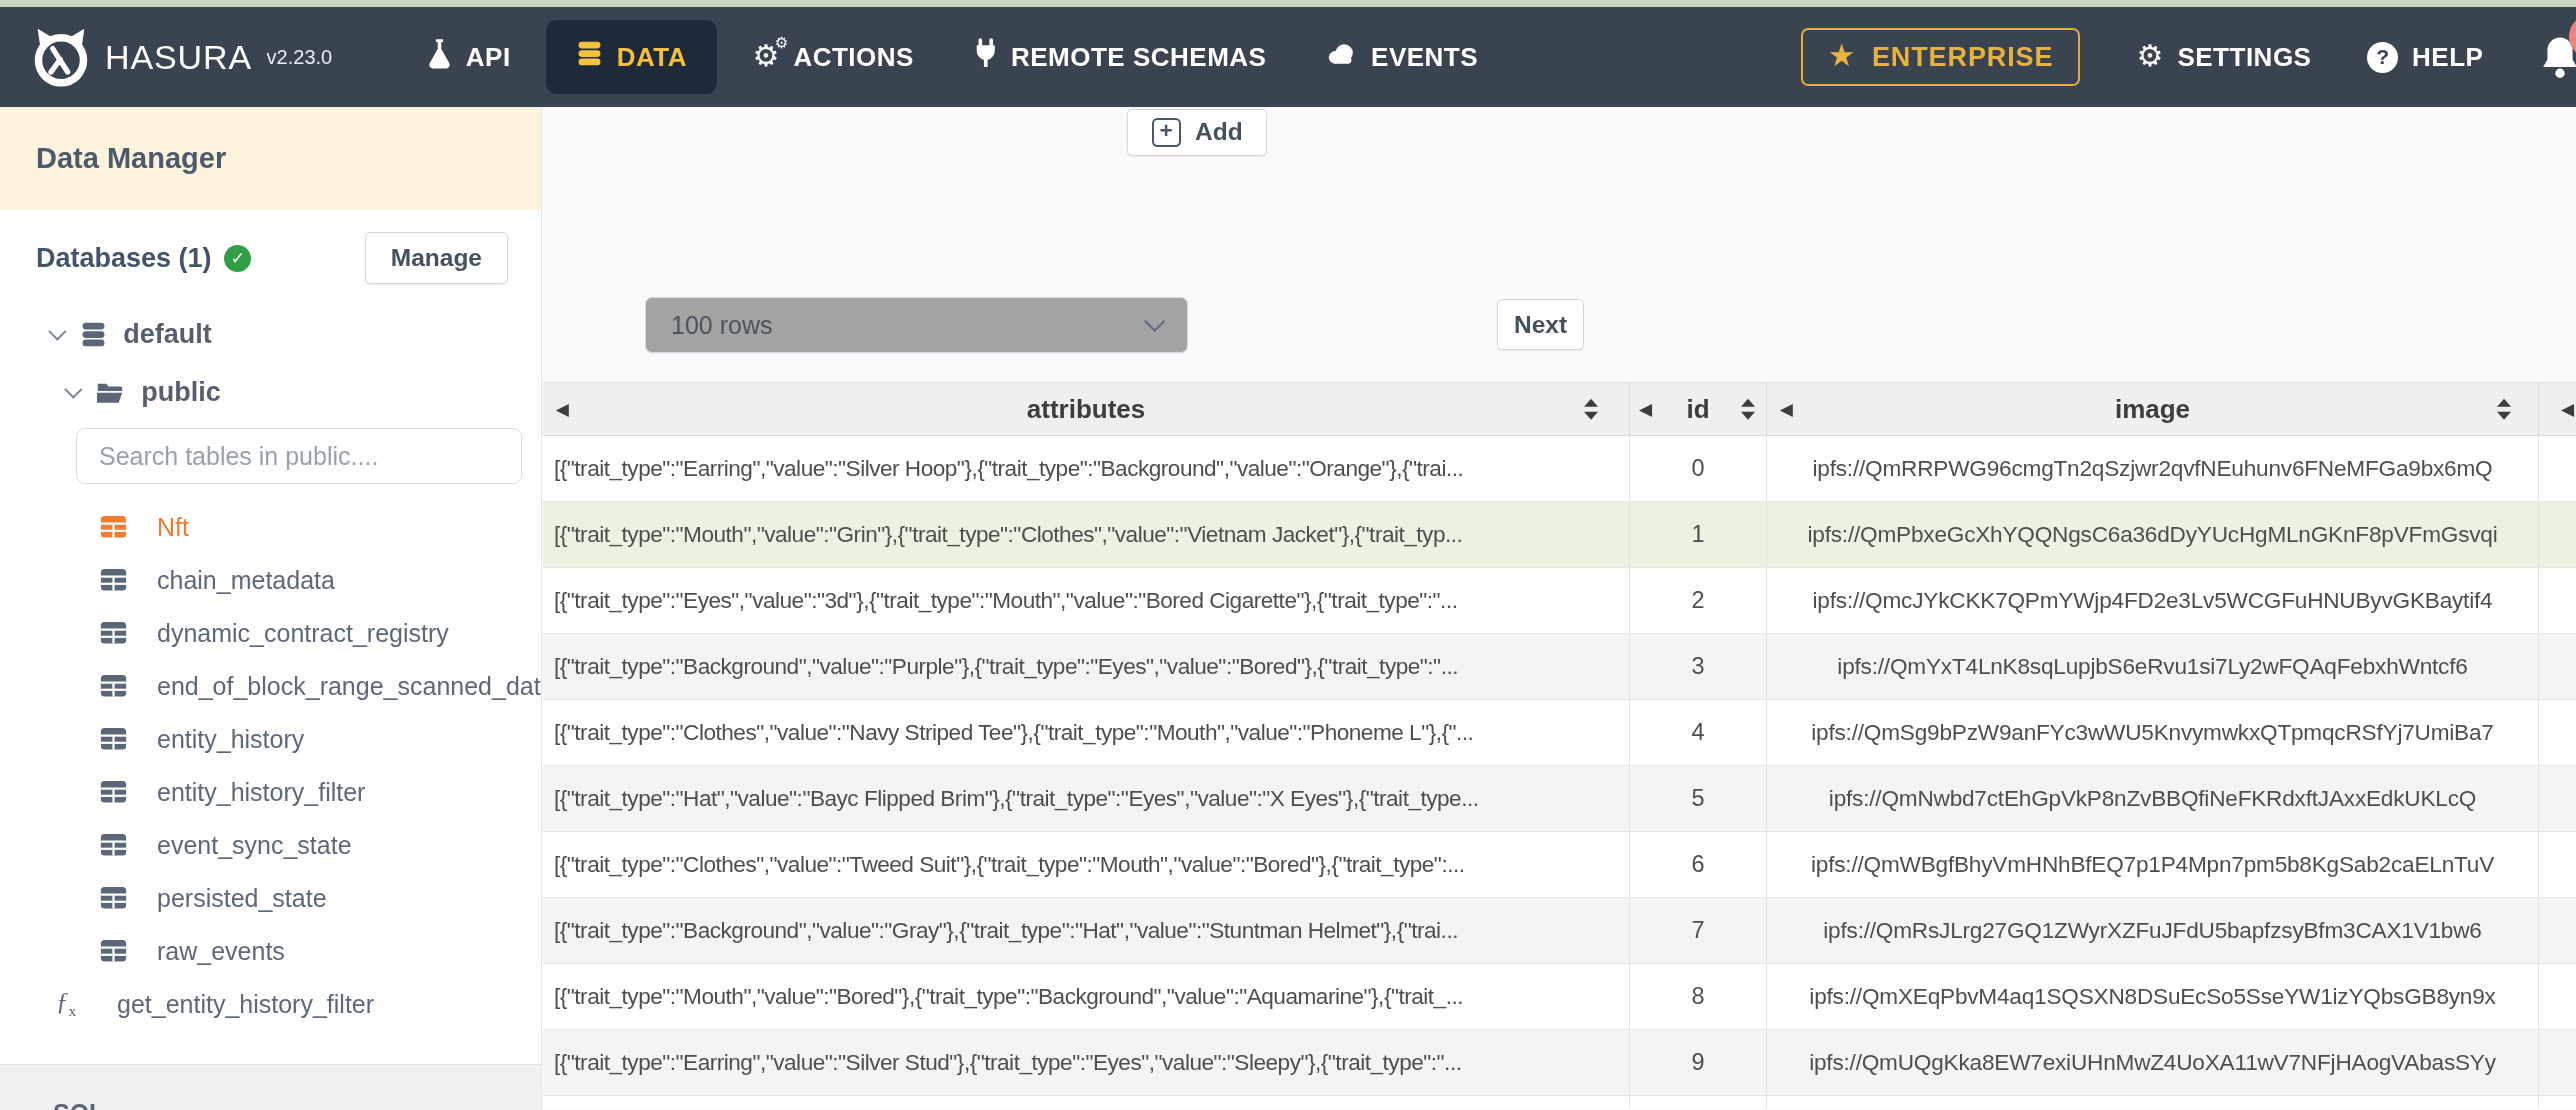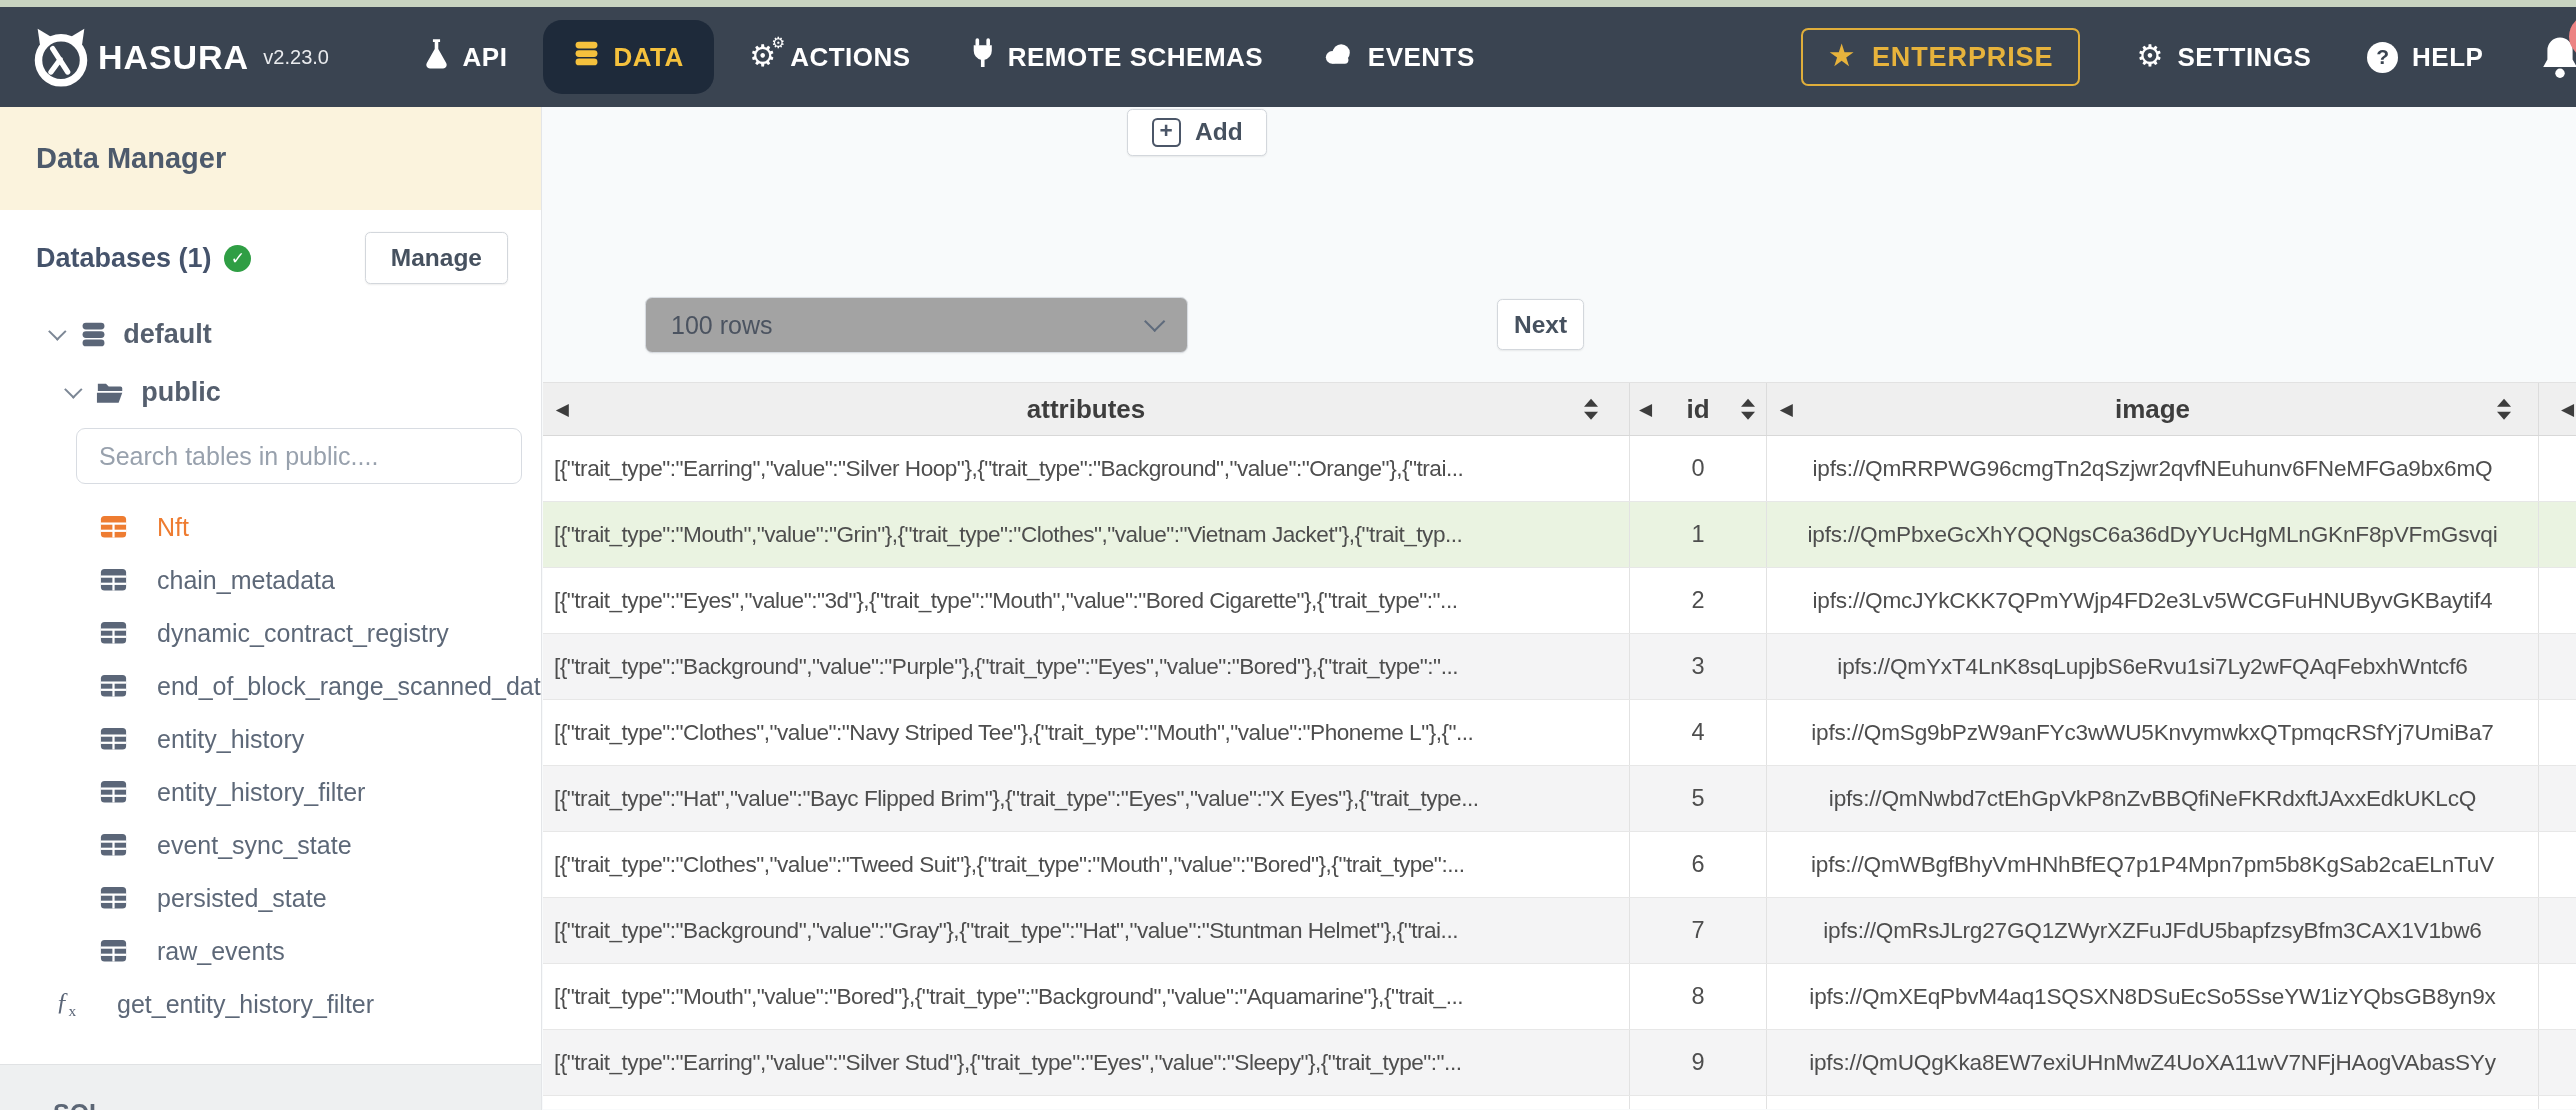--- a/index.html
+++ b/index.html
@@ -4,25 +4,25 @@
 <style>
   * { margin:0; padding:0; box-sizing:border-box; }
   html,body { background:#e7e7e7; }
   body { font-family:"Liberation Sans","DejaVu Sans",sans-serif; }
   .screen { position:relative; width:2576px; height:1110px; overflow:hidden; background:#f8fafb; }
 
   
   .topstrip { position:absolute; top:0; left:0; width:100%; height:7.2px; background:#c8d4c0; }
   .nav { position:absolute; top:7.2px; left:0; width:100%; height:100px; background:#3a4451; display:flex; align-items:center; color:#fff; }
   .logo { margin-left:31px; flex:0 0 auto; display:flex; align-items:center; }
-  .brand { font-size:34px; font-weight:bold; letter-spacing:0.9px; margin-left:7px; }
+  .brand { font-size:34px; font-weight:normal; letter-spacing:0.9px; margin-left:14px; }
   .version { font-size:20px; margin-left:14.5px; color:#e9ebee; }
   .nav-items { display:flex; align-items:center; margin-left:65px; }
   .nav-item { display:flex; align-items:center; gap:13.6px; font-weight:bold; font-size:26px; letter-spacing:0.5px; padding:0 30px; height:100px; cursor:pointer; white-space:nowrap; }
-  .nav-item.active { background:#1e2a3a; border-radius:19px; height:74px; color:#f5c13d; margin:0 5.4px; }
+  .nav-item.active { background:#1e2a3a; border-radius:11px; height:74px; color:#f5c13d; margin:0 5.4px; }
   .gear-glyph { font-size:30px; line-height:1; position:relative; top:-0.9px; }
   .gear-glyph .mini { font-size:15.4px; position:absolute; top:-6.3px; right:-9px; }
   .nav-right { margin-left:auto; display:flex; align-items:center; gap:56px; }
   .enterprise { display:flex; align-items:center; gap:15.4px; border:2.7px solid #dfae3b; border-radius:7.2px; color:#e7b33c; font-weight:bold; font-size:27px; letter-spacing:0.9px; padding:11.8px 25px; cursor:pointer; }
   .star-glyph { font-size:31px; line-height:1; position:relative; top:-1.8px; }
   .help-circle { width:31px; height:31px; border-radius:50%; background:#fff; color:#3a4451; font-weight:bold; font-size:21px; display:flex; align-items:center; justify-content:center; }
   .bell-wrap { position:relative; width:42px; height:45px; margin-right:-5.4px; cursor:pointer; }
   .badge { position:absolute; top:-20px; right:-31px; width:43px; height:43px; border-radius:50%; background:#ec8383; color:#fff; font-weight:bold; font-size:23.5px; display:flex; align-items:center; justify-content:center; }
 
   

